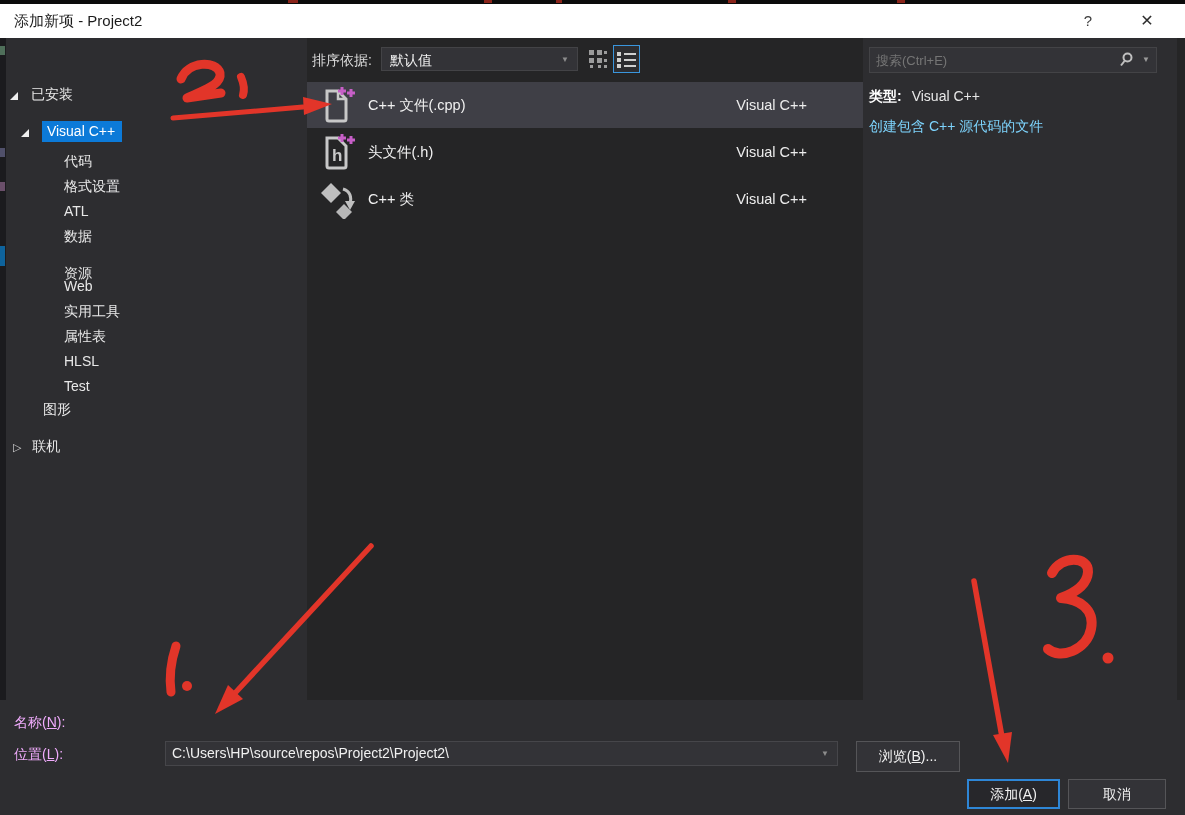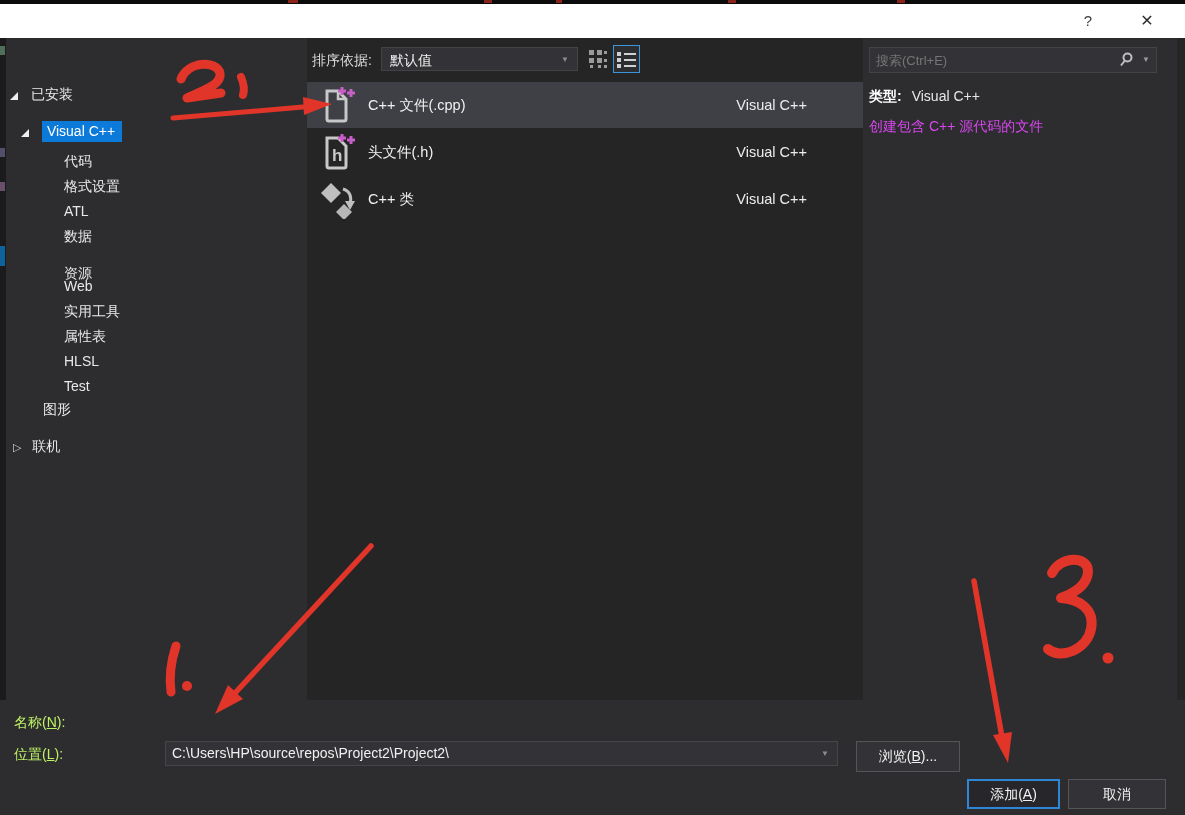--- a/index.html
+++ b/index.html
@@ -53,24 +53,24 @@
   .tname{position:absolute;left:61px;top:0;height:46px;line-height:46px;font-size:14.5px;color:#f1f1f1;white-space:nowrap;}
   .tcat{position:absolute;right:56px;top:0;height:46px;line-height:46px;font-size:14.5px;color:#ededed;}
 
   
   .searchbox{position:absolute;left:869px;top:47px;width:288px;height:26px;background:#333337;border:1px solid #434346;}
   .searchbox input{position:absolute;left:0;top:0;width:238px;height:24px;background:transparent;border:none;outline:none;color:#8a8a8a;font-size:13px;padding:0 0 0 6px;}
   .mag{position:absolute;right:22px;top:4px;}
   .s-caret{position:absolute;right:6px;top:0;height:24px;line-height:24px;font-size:8px;color:#9a9a9a;}
   .typerow{position:absolute;left:869px;top:88px;font-size:14px;color:#e8e8e8;white-space:nowrap;}
   .typerow b{color:#ffffff;margin-right:10px;margin-top:30px;}
-  .descrow{position:absolute;left:869px;top:118px;font-size:14px;color:#d946ef;white-space:nowrap;}
-
-  
-  .flabel{position:absolute;left:14px;font-size:14px;color:#bef264;height:25px;line-height:25px;}
+  .descrow{position:absolute;left:869px;top:118px;font-size:14px;color:#7dd3fc;white-space:nowrap;}
+
+  
+  .flabel{position:absolute;left:14px;font-size:14px;color:#f0abfc;height:25px;line-height:25px;}
   .field{position:absolute;left:165px;width:673px;height:25px;background:#333337;border:1px solid #46464a;color:#f1f1f1;font-size:14px;}
   .field input{width:100%;height:100%;background:transparent;border:none;outline:none;color:#f1f1f1;font-size:14px;padding:0 6px;}
   .combo-text{position:absolute;left:6px;top:0;height:23px;line-height:23px;white-space:nowrap;}
   .btn{position:absolute;background:#333337;border:1px solid #555558;color:#f1f1f1;font-size:14px;text-align:center;cursor:default;}
   .btn-browse{left:856px;top:741px;width:104px;height:31px;line-height:29px;}
   .btn-add{left:967px;top:779px;width:93px;height:30px;line-height:26px;background:#27272b;border:2px solid #2e86d6;}
   .btn-cancel{left:1068px;top:779px;width:98px;height:30px;line-height:28px;}
   .u{text-decoration:underline;}
 
   
@@ -83,20 +83,21 @@
 
   <div class="topstrip">
     <i style="left:288px;width:10px"></i>
       <i style="left:484px;width:8px"></i>
     <i style="left:556px;width:6px"></i>
       <i style="left:728px;width:8px"></i>
       <i style="left:897px;width:8px"></i>
   </div>
 
   <div class="titlebar">
+    <span class="title">添加新项 - Project2</span>
     <span class="tb-btn tb-help">?</span>
     <span class="tb-btn tb-close">✕</span>
   </div>
 
   <div class="sliver">
     <span class="acc"></span>
       <span class="d1"></span>
       <span class="d2"></span>
       <span class="d3"></span>
   </div>

